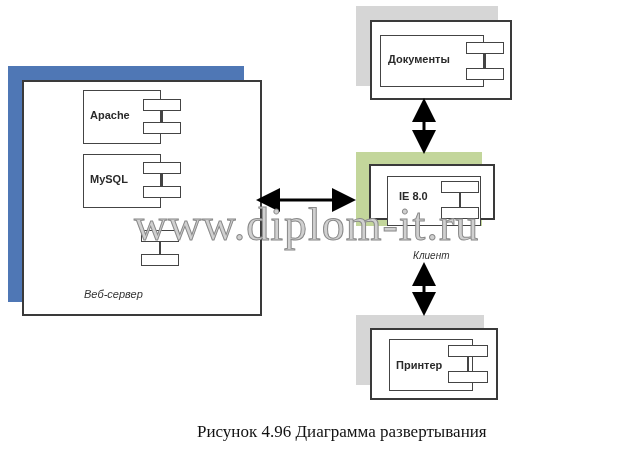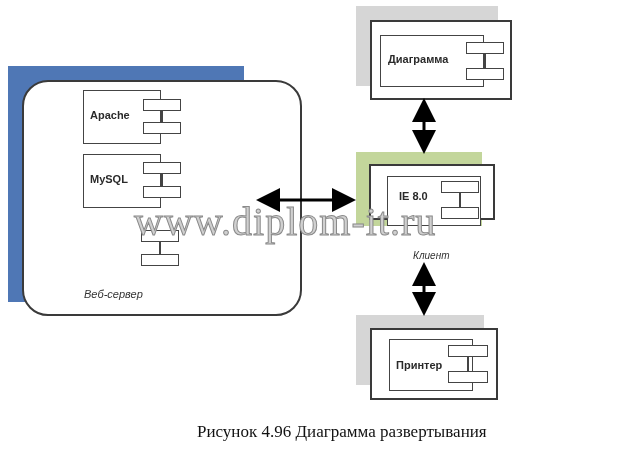--- a/index.html
+++ b/index.html
@@ -8,27 +8,27 @@
   .shadow-blue{background:#4f77b5;}
   .shadow-gray{background:#d6d6d6;}
   .shadow-green{background:#c3d69b;}
   .node{background:#fff;border:2px solid #3a3a3a;}
   .comp{background:#fff;border:1.5px solid #444;}
   .port{background:#fff;border:1.5px solid #444;}
   .stem{background:#444;width:1.5px;}
   .lbl{font-weight:bold;font-size:11px;color:#2a2a2a;}
   .cap{font-size:11px;color:#333;font-style:italic;}
   .caption{font-family:"Liberation Serif",serif;font-size:17px;color:#111;white-space:nowrap;}
-  .watermark{font-family:"Liberation Serif",serif;font-size:40px;color:#d0d0d0;-webkit-text-stroke:1px #8a8a8a;white-space:nowrap;letter-spacing:1px;}
+  .watermark{font-family:"Liberation Serif",serif;font-size:46px;color:#d0d0d0;-webkit-text-stroke:1px #8a8a8a;white-space:nowrap;letter-spacing:1px;}
 </style>
 </head>
 <body>
 
 <div class="abs shadow-blue" style="left:8px;top:66px;width:236px;height:236px;"></div>
-<div class="abs node" style="left:22px;top:80px;width:280px;height:236px;border-radius:26px;">
+<div class="abs node" style="left:22px;top:80px;width:240px;height:236px;">
 
   <div class="abs comp" style="left:59px;top:8px;width:78px;height:54px;">
     <span class="abs lbl" style="left:6px;top:18px;">Apache</span>
   </div>
   <div class="abs port" style="left:119px;top:17px;width:38px;height:12px;"></div>
   <div class="abs stem" style="left:137px;top:29px;height:11px;"></div>
   <div class="abs port" style="left:119px;top:40px;width:38px;height:12px;"></div>
 
   <div class="abs comp" style="left:59px;top:72px;width:78px;height:54px;padding-left:9px;">
     <span class="abs lbl" style="left:6px;top:18px;">MySQL</span>
@@ -40,21 +40,21 @@
   <div class="abs port" style="left:117px;top:148px;width:38px;height:12px;"></div>
   <div class="abs stem" style="left:135px;top:160px;height:12px;"></div>
   <div class="abs port" style="left:117px;top:172px;width:38px;height:12px;"></div>
 
   <span class="abs cap" style="left:60px;top:206px;">Веб-сервер</span>
 </div>
 
 <div class="abs shadow-gray" style="left:356px;top:6px;width:142px;height:80px;"></div>
 <div class="abs node" style="left:370px;top:20px;width:142px;height:80px;">
   <div class="abs comp" style="left:8px;top:13px;width:104px;height:52px;">
-    <span class="abs lbl" style="left:7px;top:17px;">Диаграмма</span>
+    <span class="abs lbl" style="left:7px;top:17px;">Документы</span>
   </div>
   <div class="abs port" style="left:94px;top:20px;width:38px;height:12px;"></div>
   <div class="abs stem" style="left:112px;top:32px;height:14px;"></div>
   <div class="abs port" style="left:94px;top:46px;width:38px;height:12px;"></div>
 </div>
 
 <div class="abs shadow-green" style="left:356px;top:152px;width:126px;height:74px;"></div>
 <div class="abs node" style="left:369px;top:164px;width:126px;height:56px;">
   <div class="abs comp" style="left:16px;top:10px;width:94px;height:50px;">
     <span class="abs lbl" style="left:11px;top:13px;">IE 8.0</span>

